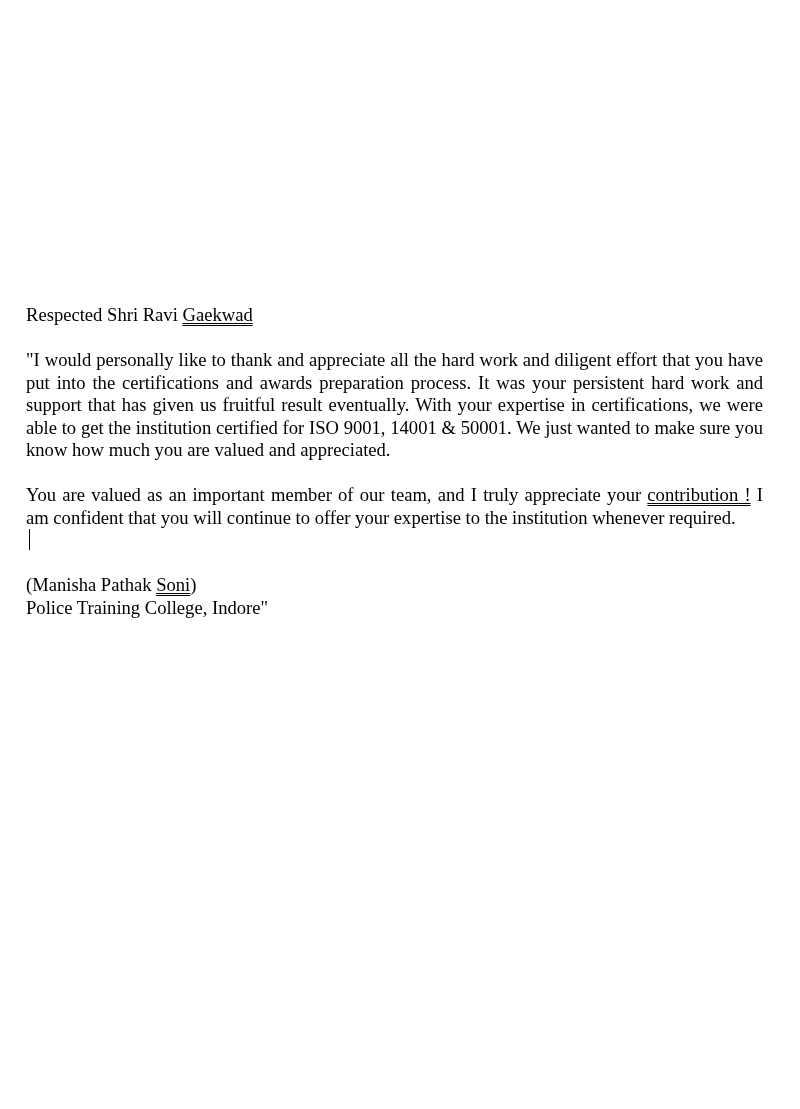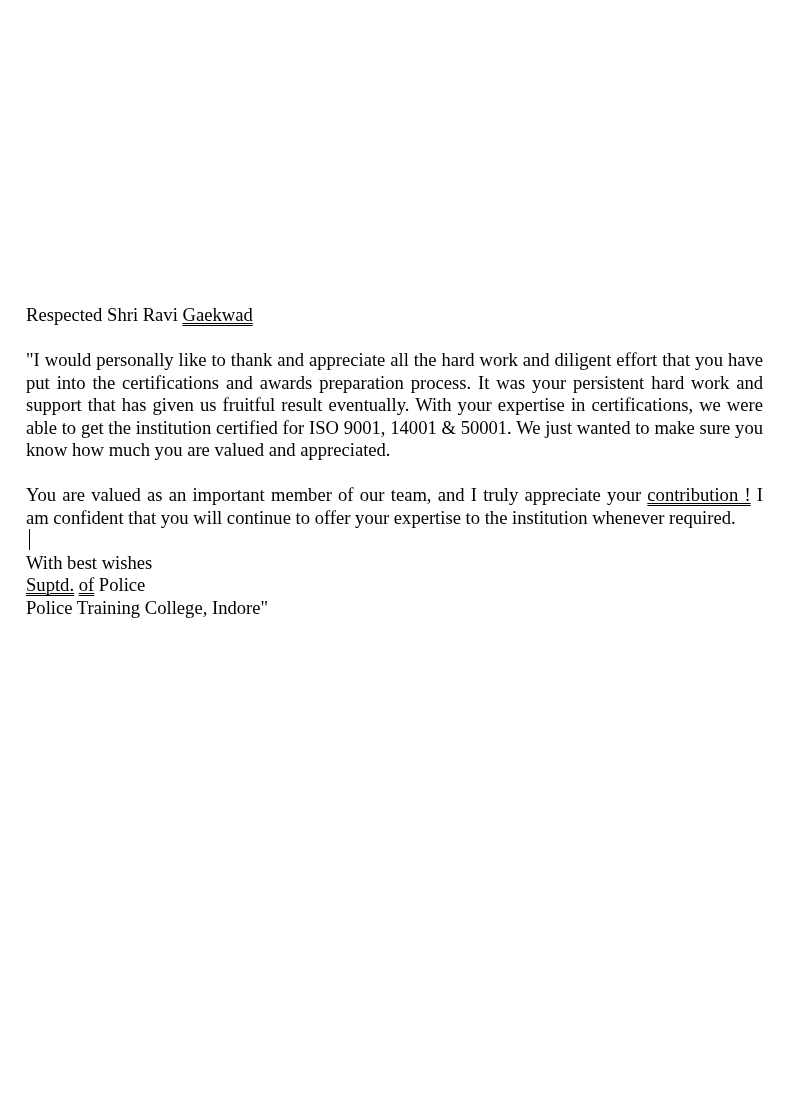--- a/index.html
+++ b/index.html
@@ -77,21 +77,20 @@
     <p class="line"><span>Respected Shri Ravi </span><span class="u"><span class="sq-red">Gaekwad</span></span></p>
 
 
     <p class="para gap">"I would personally like to thank and appreciate all the hard work and diligent effort that you have put into the certifications and awards preparation process. It was your persistent hard work and support that has given us fruitful result eventually. With your expertise in certifications, we were able to get the institution certified for ISO 9001, 14001 &amp; 50001. We just wanted to make sure you know how much you are valued and appreciated.</p>
 
 
     <p class="para gap"><span>You are valued as an important member of our team, and I truly appreciate your </span><span class="u"><span class="sq-blue">contribution !</span></span><span> I am confident that you will continue to offer your expertise to the institution whenever required.</span></p>
 
     <p class="line caret-line"><span class="caret"></span></p>
 
-    <p class="line">With best wishes</p>
 
+    <p class="line gap"><span>(Manisha Pathak </span><span class="u"><span class="sq-red">Soni</span></span><span>)</span></p>
 
-    <p class="line"><span class="u"><span class="sq-red">Suptd.</span></span><span> </span><span class="u"><span class="sq-blue">of</span></span><span> Police</span></p>
 
     <p class="line">Police Training College, Indore"</p>
 
   </div>
 </div>
 
 </body></html>

